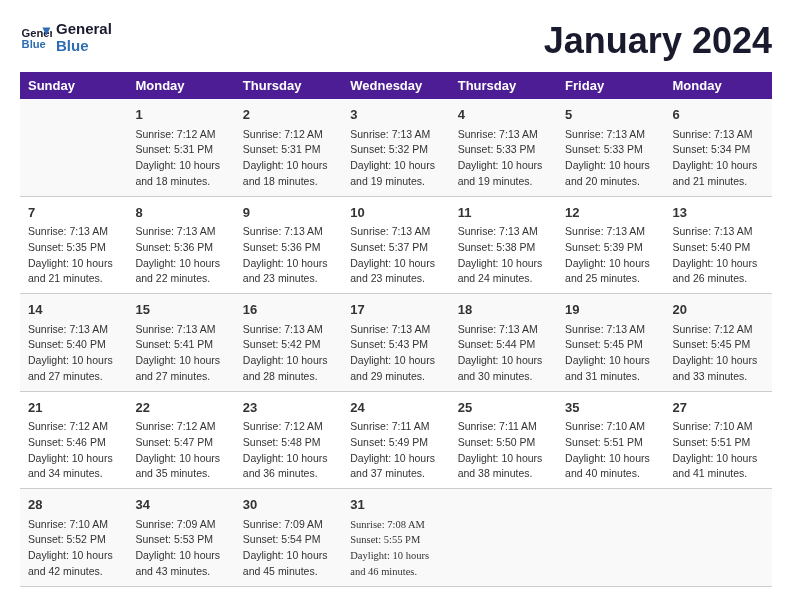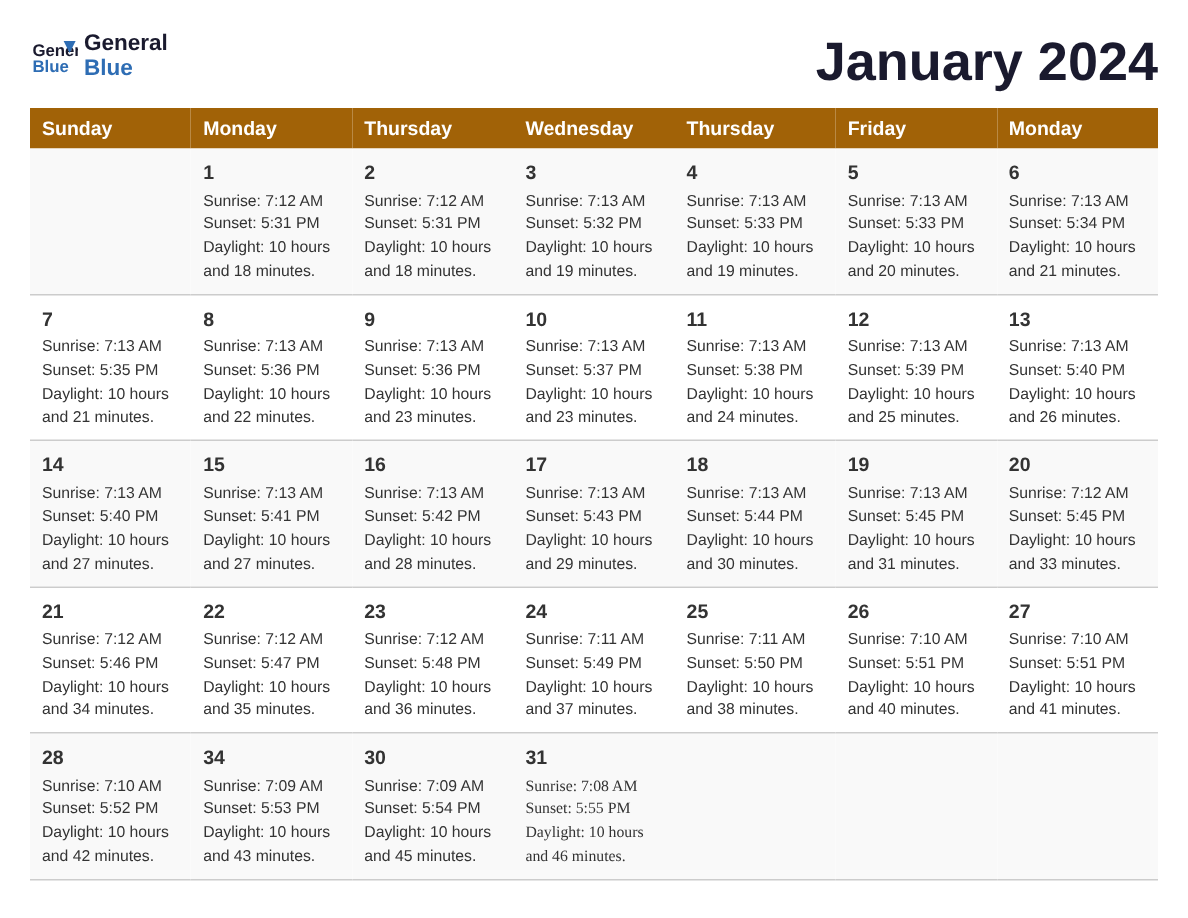--- a/index.html
+++ b/index.html
@@ -36,21 +36,21 @@
     .subtitle {
       font-size: 16px;
       color: #333;
     }
     table {
       width: 100%;
       border-collapse: collapse;
       font-size: 11px;
     }
     thead tr {
-      background-color: #a16207;
+      background-color: #4c1d95;
       color: white;
     }
     thead th {
       padding: 6px 8px;
       text-align: left;
       font-size: 13px;
       font-weight: bold;
     }
     tbody tr {
       border-bottom: 1px solid #ccc;
@@ -289,21 +289,21 @@
 and 37 minutes.</div>
         </td>
         <td>
           <span class="day-num">25</span>
           <div class="day-info" style="white-space: pre-line;">Sunrise: 7:11 AM
 Sunset: 5:50 PM
 Daylight: 10 hours
 and 38 minutes.</div>
         </td>
         <td>
-          <span class="day-num">26</span>
+          <span class="day-num">35</span>
           <div class="day-info" style="white-space: pre-line;">Sunrise: 7:10 AM
 Sunset: 5:51 PM
 Daylight: 10 hours
 and 40 minutes.</div>
         </td>
         <td>
           <span class="day-num">27</span>
           <div class="day-info" style="white-space: pre-line;">Sunrise: 7:10 AM
 Sunset: 5:51 PM
 Daylight: 10 hours

